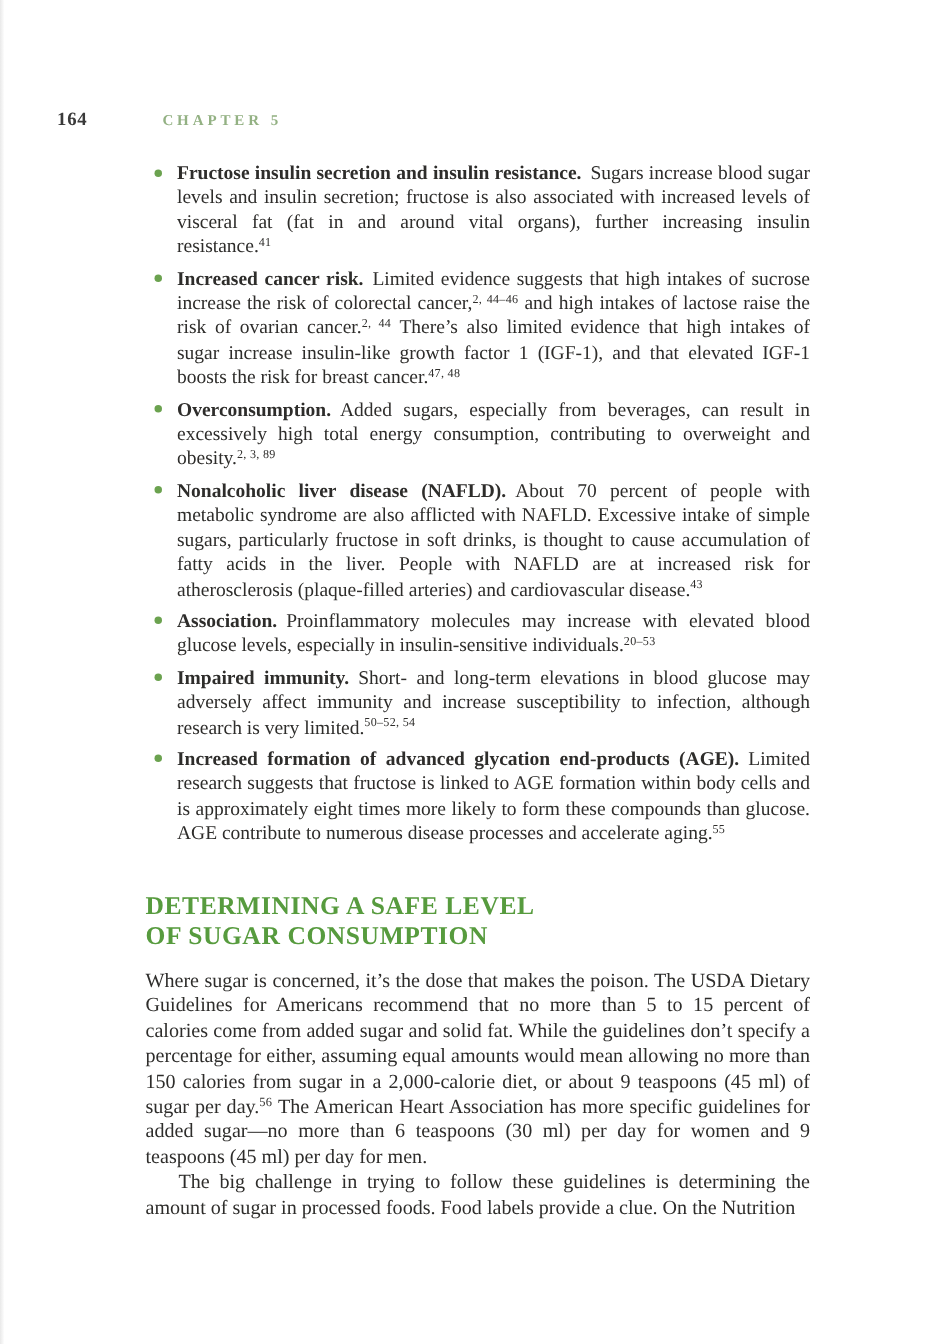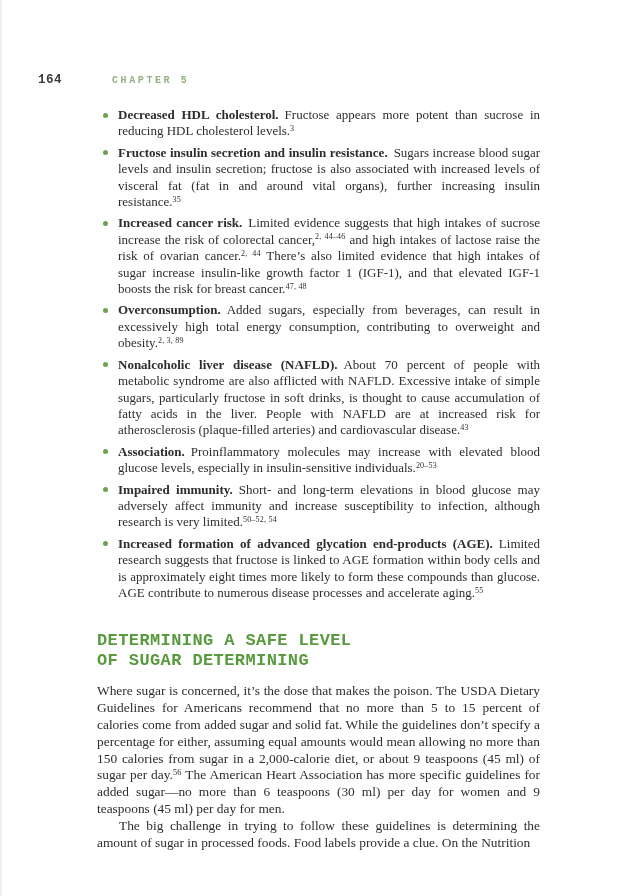--- a/index.html
+++ b/index.html
@@ -15,21 +15,21 @@
   .page-edge {
     position: absolute;
     left: 0; top: 0; bottom: 0;
     width: 3px;
     background: linear-gradient(to right, #e9e9e9, rgba(255,255,255,0));
   }
   .page-header {
     display: flex;
     align-items: baseline;
     padding: 36px 86px 0 38px;
-    font-family: Liberation Mono, monospace;
+    font-family: Liberation Serif, serif;
   }
   .folio {
     font-size: 12.5px;
     font-weight: 700;
     color: #3a3a3a;
     letter-spacing: 0.5px;
   }
   .chapter-label {
     margin-left: 50px;
     font-size: 10px;
@@ -70,21 +70,21 @@
   sup.fnref {
     font-size: 0.62em;
     line-height: 0;
     vertical-align: baseline;
     position: relative;
     top: -0.55em;
     letter-spacing: 0.2px;
   }
   .section-heading {
     margin: 30px 0 12px 0;
-    font-family: Liberation Mono, monospace;
+    font-family: Liberation Serif, serif;
     font-weight: 700;
     font-size: 17px;
     line-height: 20px;
     letter-spacing: 0.4px;
     color: var(--accent-green, #579b3e);
   }
   .body-para {
     margin: 0;
     font-size: 13.4px;
     line-height: 16.8px;
@@ -98,28 +98,24 @@
 <div class="page-edge"></div>
 
 <header class="page-header">
   <span class="folio">164</span>
   <span class="chapter-label">CHAPTER 5</span>
 </header>
 
 <main class="content">
 
   <ul class="risk-list">
-    <li>
-      <span class="dot"></span>
-      <span class="li-title">Decreased HDL cholesterol.</span><span class="li-body">Fructose appears more potent than sucrose in reducing HDL cholesterol levels.<sup class="fnref">3</sup></span>
-    </li>
 
     <li>
       <span class="dot"></span>
-      <span class="li-title">Fructose insulin secretion and insulin resistance.</span><span class="li-body">Sugars increase blood sugar levels and insulin secretion; fructose is also associated with increased levels of visceral fat (fat in and around vital organs), further increasing insulin resistance.<sup class="fnref">35</sup></span>
+      <span class="li-title">Fructose insulin secretion and insulin resistance.</span><span class="li-body">Sugars increase blood sugar levels and insulin secretion; fructose is also associated with increased levels of visceral fat (fat in and around vital organs), further increasing insulin resistance.<sup class="fnref">41</sup></span>
     </li>
 
     <li>
       <span class="dot"></span>
       <span class="li-title">Increased cancer risk.</span><span class="li-body">Limited evidence suggests that high intakes of sucrose increase the risk of colorectal cancer,<sup class="fnref">2, 44–46</sup> and high intakes of lactose raise the risk of ovarian cancer.<sup class="fnref">2, 44</sup> There’s also limited evidence that high intakes of sugar increase insulin-like growth factor 1 (IGF-1), and that elevated IGF-1 boosts the risk for breast cancer.<sup class="fnref">47, 48</sup></span>
     </li>
 
     <li>
       <span class="dot"></span>
       <span class="li-title">Overconsumption.</span><span class="li-body">Added sugars, especially from beverages, can result in excessively high total energy consumption, contributing to overweight and obesity.<sup class="fnref">2, 3, 89</sup></span>
@@ -142,19 +138,19 @@
     </li>
 
     <li>
       <span class="dot"></span>
       <span class="li-title">Increased formation of advanced glycation end-products (AGE).</span><span class="li-body">Limited research suggests that fructose is linked to AGE formation within body cells and is approximately eight times more likely to form these compounds than glucose. AGE contribute to numerous disease processes and accelerate aging.<sup class="fnref">55</sup></span>
     </li>
   </ul>
 
   <h2 class="section-heading">
     <span>DETERMINING A SAFE LEVEL</span><br>
-    <span>OF SUGAR DETERMINING</span>
+    <span>OF SUGAR CONSUMPTION</span>
   </h2>
 
   <p class="body-para">Where sugar is concerned, it’s the dose that makes the poison. The USDA Dietary Guidelines for Americans recommend that no more than 5 to 15 percent of calories come from added sugar and solid fat. While the guidelines don’t specify a percentage for either, assuming equal amounts would mean allowing no more than 150 calories from sugar in a 2,000-calorie diet, or about 9 teaspoons (45 ml) of sugar per day.<sup class="fnref">56</sup> The American Heart Association has more specific guidelines for added sugar—no more than 6 teaspoons (30 ml) per day for women and 9 teaspoons (45 ml) per day for men.</p>
   <p class="body-para indented">The big challenge in trying to follow these guidelines is determining the amount of sugar in processed foods. Food labels provide a clue. On the Nutrition</p>
 
 </main>
 
 </body></html>

